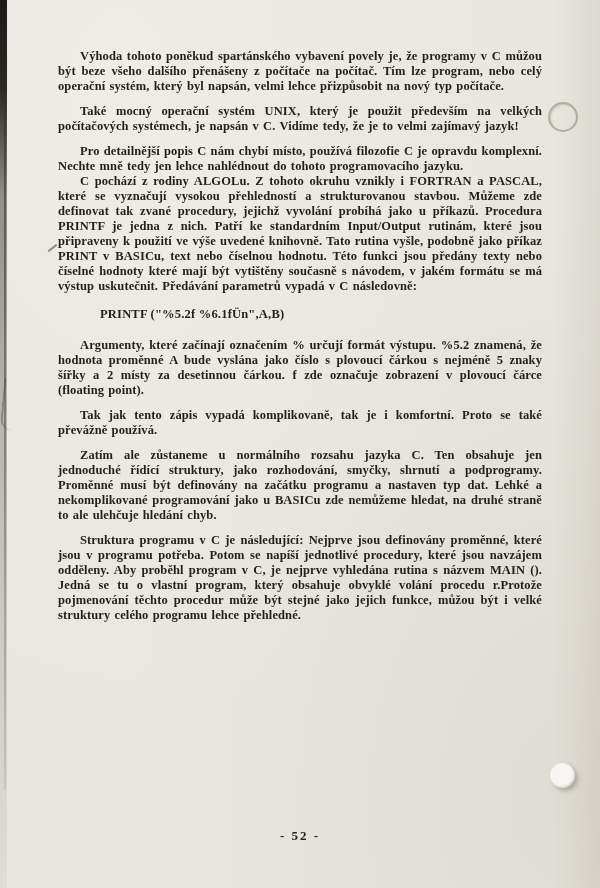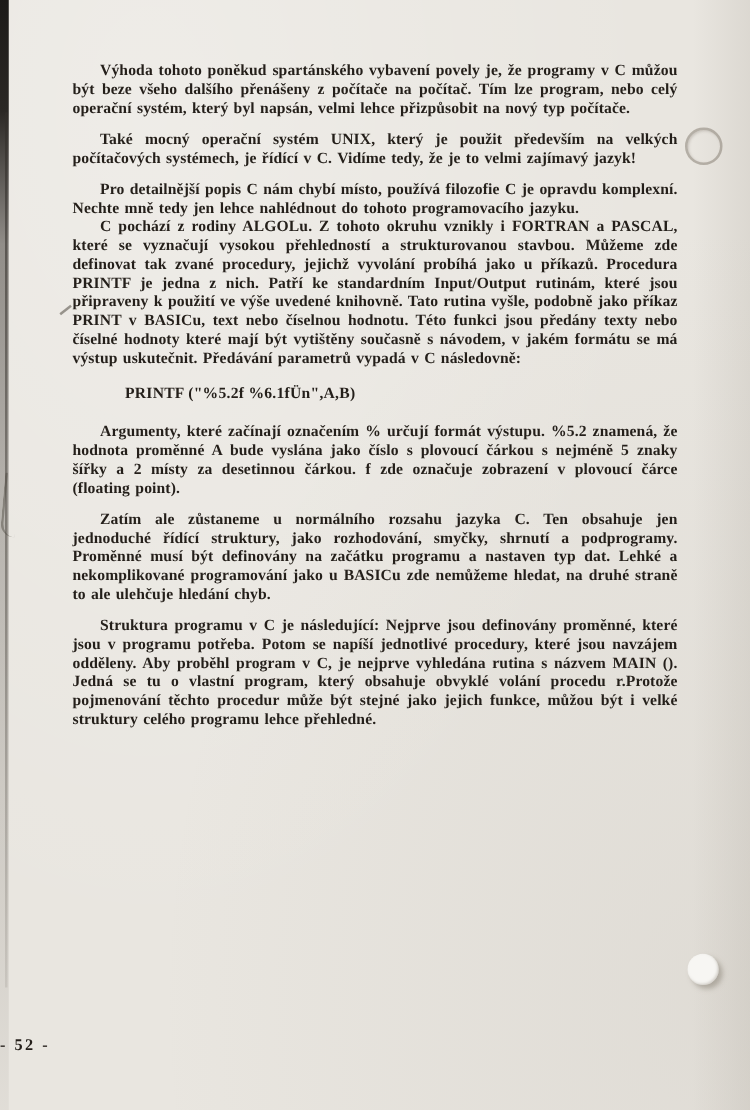--- a/index.html
+++ b/index.html
@@ -106,20 +106,21 @@
     font-size: 12.5px;
     line-height: 15px;
     font-weight: 700;
     letter-spacing: 0.2px;
     white-space: pre;
   }
   .page-number {
     position: absolute;
     top: 828px; left: 0;
     width: 600px;
+    text-align: center;
     font-size: 13px;
     font-weight: 700;
     letter-spacing: 2px;
     color: #241f1a;
     font-family: "Liberation Serif", serif;
   }
 </style>
 </head>
 <body>
 
@@ -128,24 +129,25 @@
   <div class="scan-edge-left"></div>
   <div class="scan-edge-line"></div>
   <div class="edge-curl"></div>
   <div class="right-shade"></div>
   <div class="ring-hole"></div>
   <div class="punch-hole"></div>
   <div class="stray-mark"></div>
 
   <div class="content">
     <p class="para first">Výhoda tohoto poněkud spartánského vybavení povely je, že programy v C můžou být beze všeho dalšího přenášeny z počítače na počítač. Tím lze program, nebo celý operační systém, který byl napsán, velmi lehce přizpůsobit na nový typ počítače.</p>
-    <p class="para">Také mocný operační systém UNIX, který je použit především na velkých počítačových systémech, je řídící v C. Vidíme tedy, že je to velmi zajímavý jazyk!</p>
+    <p class="para">Také mocný operační systém UNIX, který je použit především na velkých počítačových systémech, je napsán v C. Vidíme tedy, že je to velmi zajímavý jazyk!</p>
     <p class="para">Pro detailnější popis C nám chybí místo, používá filozofie C je opravdu komplexní. Nechte mně tedy jen lehce nahlédnout do tohoto programovacího jazyku.</p>
     <p class="para joined">C pochází z rodiny ALGOLu. Z tohoto okruhu vznikly i FORTRAN a PASCAL, které se vyznačují vysokou přehledností a strukturovanou stavbou. Můžeme zde definovat tak zvané procedury, jejichž vyvolání probíhá jako u příkazů. Procedura PRINTF je jedna z nich. Patří ke standardním Input/Output rutinám, které jsou připraveny k použití ve výše uvedené knihovně. Tato rutina vyšle, podobně jako příkaz PRINT v BASICu, text nebo číselnou hodnotu. Této funkci jsou předány texty nebo číselné hodnoty které mají být vytištěny současně s návodem, v jakém formátu se má výstup uskutečnit. Předávání parametrů vypadá v C následovně:</p>
     <div class="code-line">PRINTF ("%5.2f %6.1fÜn",A,B)</div>
     <p class="para first">Argumenty, které začínají označením % určují formát výstupu. %5.2 znamená, že hodnota proměnné A bude vyslána jako číslo s plovoucí čárkou s nejméně 5 znaky šířky a 2 místy za desetinnou čárkou. f zde označuje zobrazení v plovoucí čárce (floating point).</p>
+    <p class="para">Tak jak tento zápis vypadá komplikovaně, tak je i komfortní. Proto se také převážně používá.</p>
     <p class="para">Zatím ale zůstaneme u normálního rozsahu jazyka C. Ten obsahuje jen jednoduché řídící struktury, jako rozhodování, smyčky, shrnutí a podprogramy. Proměnné musí být definovány na začátku programu a nastaven typ dat. Lehké a nekomplikované programování jako u BASICu zde nemůžeme hledat, na druhé straně to ale ulehčuje hledání chyb.</p>
     <p class="para">Struktura programu v C je následující: Nejprve jsou definovány proměnné, které jsou v programu potřeba. Potom se napíší jednotlivé procedury, které jsou navzájem odděleny. Aby proběhl program v C, je nejprve vyhledána rutina s názvem MAIN (). Jedná se tu o vlastní program, který obsahuje obvyklé volání procedu r.Protože pojmenování těchto procedur může být stejné jako jejich funkce, můžou být i velké struktury celého programu lehce přehledné.</p>
   </div>
 
   <div class="page-number">- 52 -</div>
 
 </div>
 
 </body></html>

